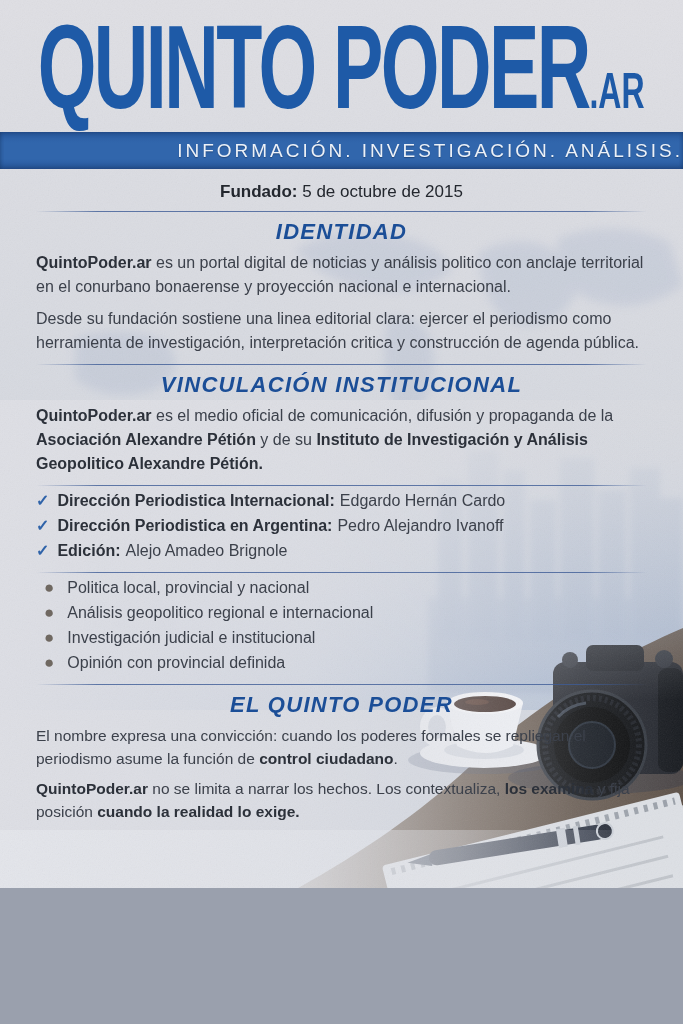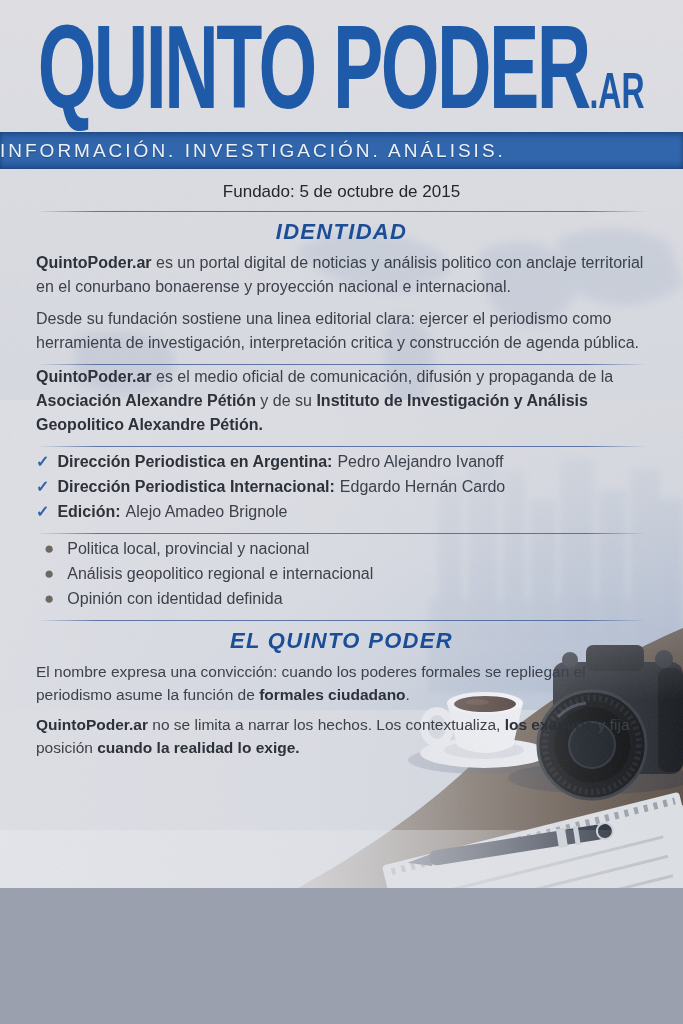--- a/index.html
+++ b/index.html
@@ -38,31 +38,31 @@
     font-size:118px;font-weight:bold;line-height:.88;
     letter-spacing:-4px;color:var(--brand);
   }
   .title-suffix{
     font-size:50px;font-weight:bold;letter-spacing:0;
     color:var(--brand);margin-left:1px;
   }
   .tagline-band{
     margin:12px -36px 0;height:37px;
     background:linear-gradient(180deg,#2a5ca2 0%,#3166ac 30%,#3166ac 72%,#28589c 100%);
-    display:flex;align-items:center;justify-content:flex-start;
+    display:flex;align-items:center;justify-content:flex-end;
     box-shadow:inset 0 2px 4px rgba(10,20,40,.22), inset 0 -2px 4px rgba(10,20,40,.22);
   }
   .tagline{
     color:#ECF1F8;font-size:19px;letter-spacing:3px;
     text-shadow:0 1px 1px rgba(10,20,40,.35);
   }
   .founded{
     margin:13px 0 0;text-align:center;font-size:17px;color:#23272E;
   }
-  .founded b{font-weight:normal;}
+  .founded b{font-weight:bold;}
   
   .divider{
     height:1px;margin:9px 0 0;
     background:linear-gradient(90deg,rgba(62,92,150,0) 0%,rgba(62,92,150,.8) 10%,rgba(62,92,150,.8) 90%,rgba(62,92,150,0) 100%);
   }
   h2{
     margin:7px 0 6px;text-align:center;
     font-size:22px;line-height:26px;letter-spacing:1.3px;
     color:var(--heading);font-weight:bold;font-style:italic;
   }
@@ -252,45 +252,47 @@
 
     <section class="identidad">
       <h2>IDENTIDAD</h2>
       <p class="para"><b>QuintoPoder.ar</b><span> es un portal digital de noticias y análisis politico con anclaje territorial en el conurbano bonaerense y proyección nacional e internacional.</span></p>
       <p class="para"><span>Desde su fundación sostiene una linea editorial clara: ejercer el periodismo como herramienta de investigación, interpretación critica y construcción de agenda pública.</span></p>
     </section>
 
     <div class="divider"></div>
 
     <section class="vinculacion">
+      <h2>VINCULACIÓN INSTITUCIONAL</h2>
       <p class="para"><b>QuintoPoder.ar</b><span> es el medio oficial de comunicación, difusión y propaganda de la </span><b>Asociación Alexandre Pétión</b><span> y de su </span><b>Instituto de Investigación y Análisis Geopolitico Alexandre Pétión.</b></p>
     </section>
 
     <div class="divider"></div>
 
     <section class="direccion">
       <div class="dir-list">
+        <div class="dir-item"><span class="check">✓</span><span class="dir-label">Dirección Periodistica Internacional:</span><span>Edgardo Hernán Cardo</span></div>
         <div class="dir-item"><span class="check">✓</span><span class="dir-label">Dirección Periodistica en Argentina:</span><span>Pedro Alejandro Ivanoff</span></div>
-        <div class="dir-item"><span class="check">✓</span><span class="dir-label">Dirección Periodistica Internacional:</span><span>Edgardo Hernán Cardo</span></div>
         <div class="dir-item"><span class="check">✓</span><span class="dir-label">Edición:</span><span>Alejo Amadeo Brignole</span></div>
       </div>
     </section>
 
     <div class="divider"></div>
 
     <section class="enfoque">
       <div class="bullets">
         <div class="bullet-item"><span class="bullet-dot">●</span><span>Politica local, provincial y nacional</span></div>
         <div class="bullet-item"><span class="bullet-dot">●</span><span>Análisis geopolitico regional e internacional</span></div>
-        <div class="bullet-item"><span class="bullet-dot">●</span><span>Opinión con identidad definida</span></div>
+        <div class="bullet-item"><span class="bullet-dot">●</span><span>Investigación judicial e institucional</span></div>
+        <div class="bullet-item"><span class="bullet-dot">●</span><span>Opinión con provincial definida</span></div>
       </div>
     </section>
 
     <div class="divider"></div>
 
     <section class="quinto">
       <h2>EL QUINTO PODER</h2>
-      <p class="para"><span>El nombre expresa una convicción: cuando los poderes formales se repliegan el periodismo asume la función de </span><b>formales ciudadano</b><span>.</span></p>
+      <p class="para"><span>El nombre expresa una convicción: cuando los poderes formales se repliegan el periodismo asume la función de </span><b>control ciudadano</b><span>.</span></p>
       <p class="para"><b>QuintoPoder.ar</b><span> no se limita a narrar los hechos. Los contextualiza, </span><b>los examina</b><span> y fija posición </span><b>cuando la realidad lo exige.</b></p>
     </section>
 
   </div>
 </div>
 
 </body></html>

